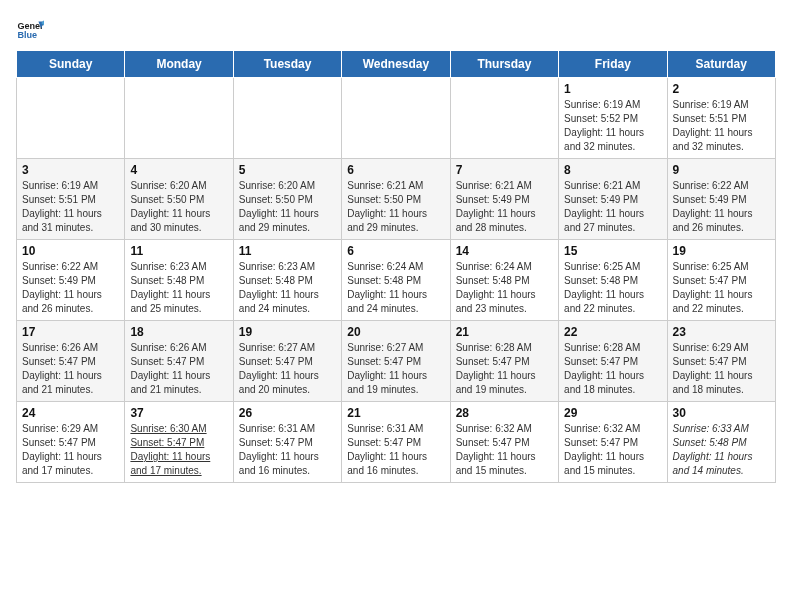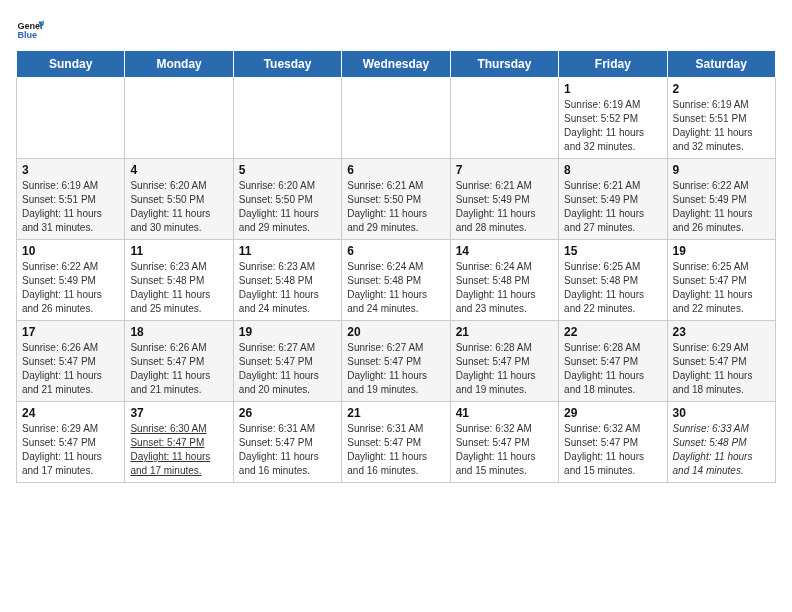--- a/index.html
+++ b/index.html
@@ -305,21 +305,21 @@
 and 16 minutes.</div>
         </td>
         <td>
           <div class="day-number">21</div>
           <div class="day-info" style="white-space: pre-line;">Sunrise: 6:31 AM
 Sunset: 5:47 PM
 Daylight: 11 hours
 and 16 minutes.</div>
         </td>
         <td>
-          <div class="day-number">41</div>
+          <div class="day-number">28</div>
           <div class="day-info" style="white-space: pre-line;">Sunrise: 6:32 AM
 Sunset: 5:47 PM
 Daylight: 11 hours
 and 15 minutes.</div>
         </td>
         <td>
           <div class="day-number">29</div>
           <div class="day-info" style="white-space: pre-line;">Sunrise: 6:32 AM
 Sunset: 5:47 PM
 Daylight: 11 hours

